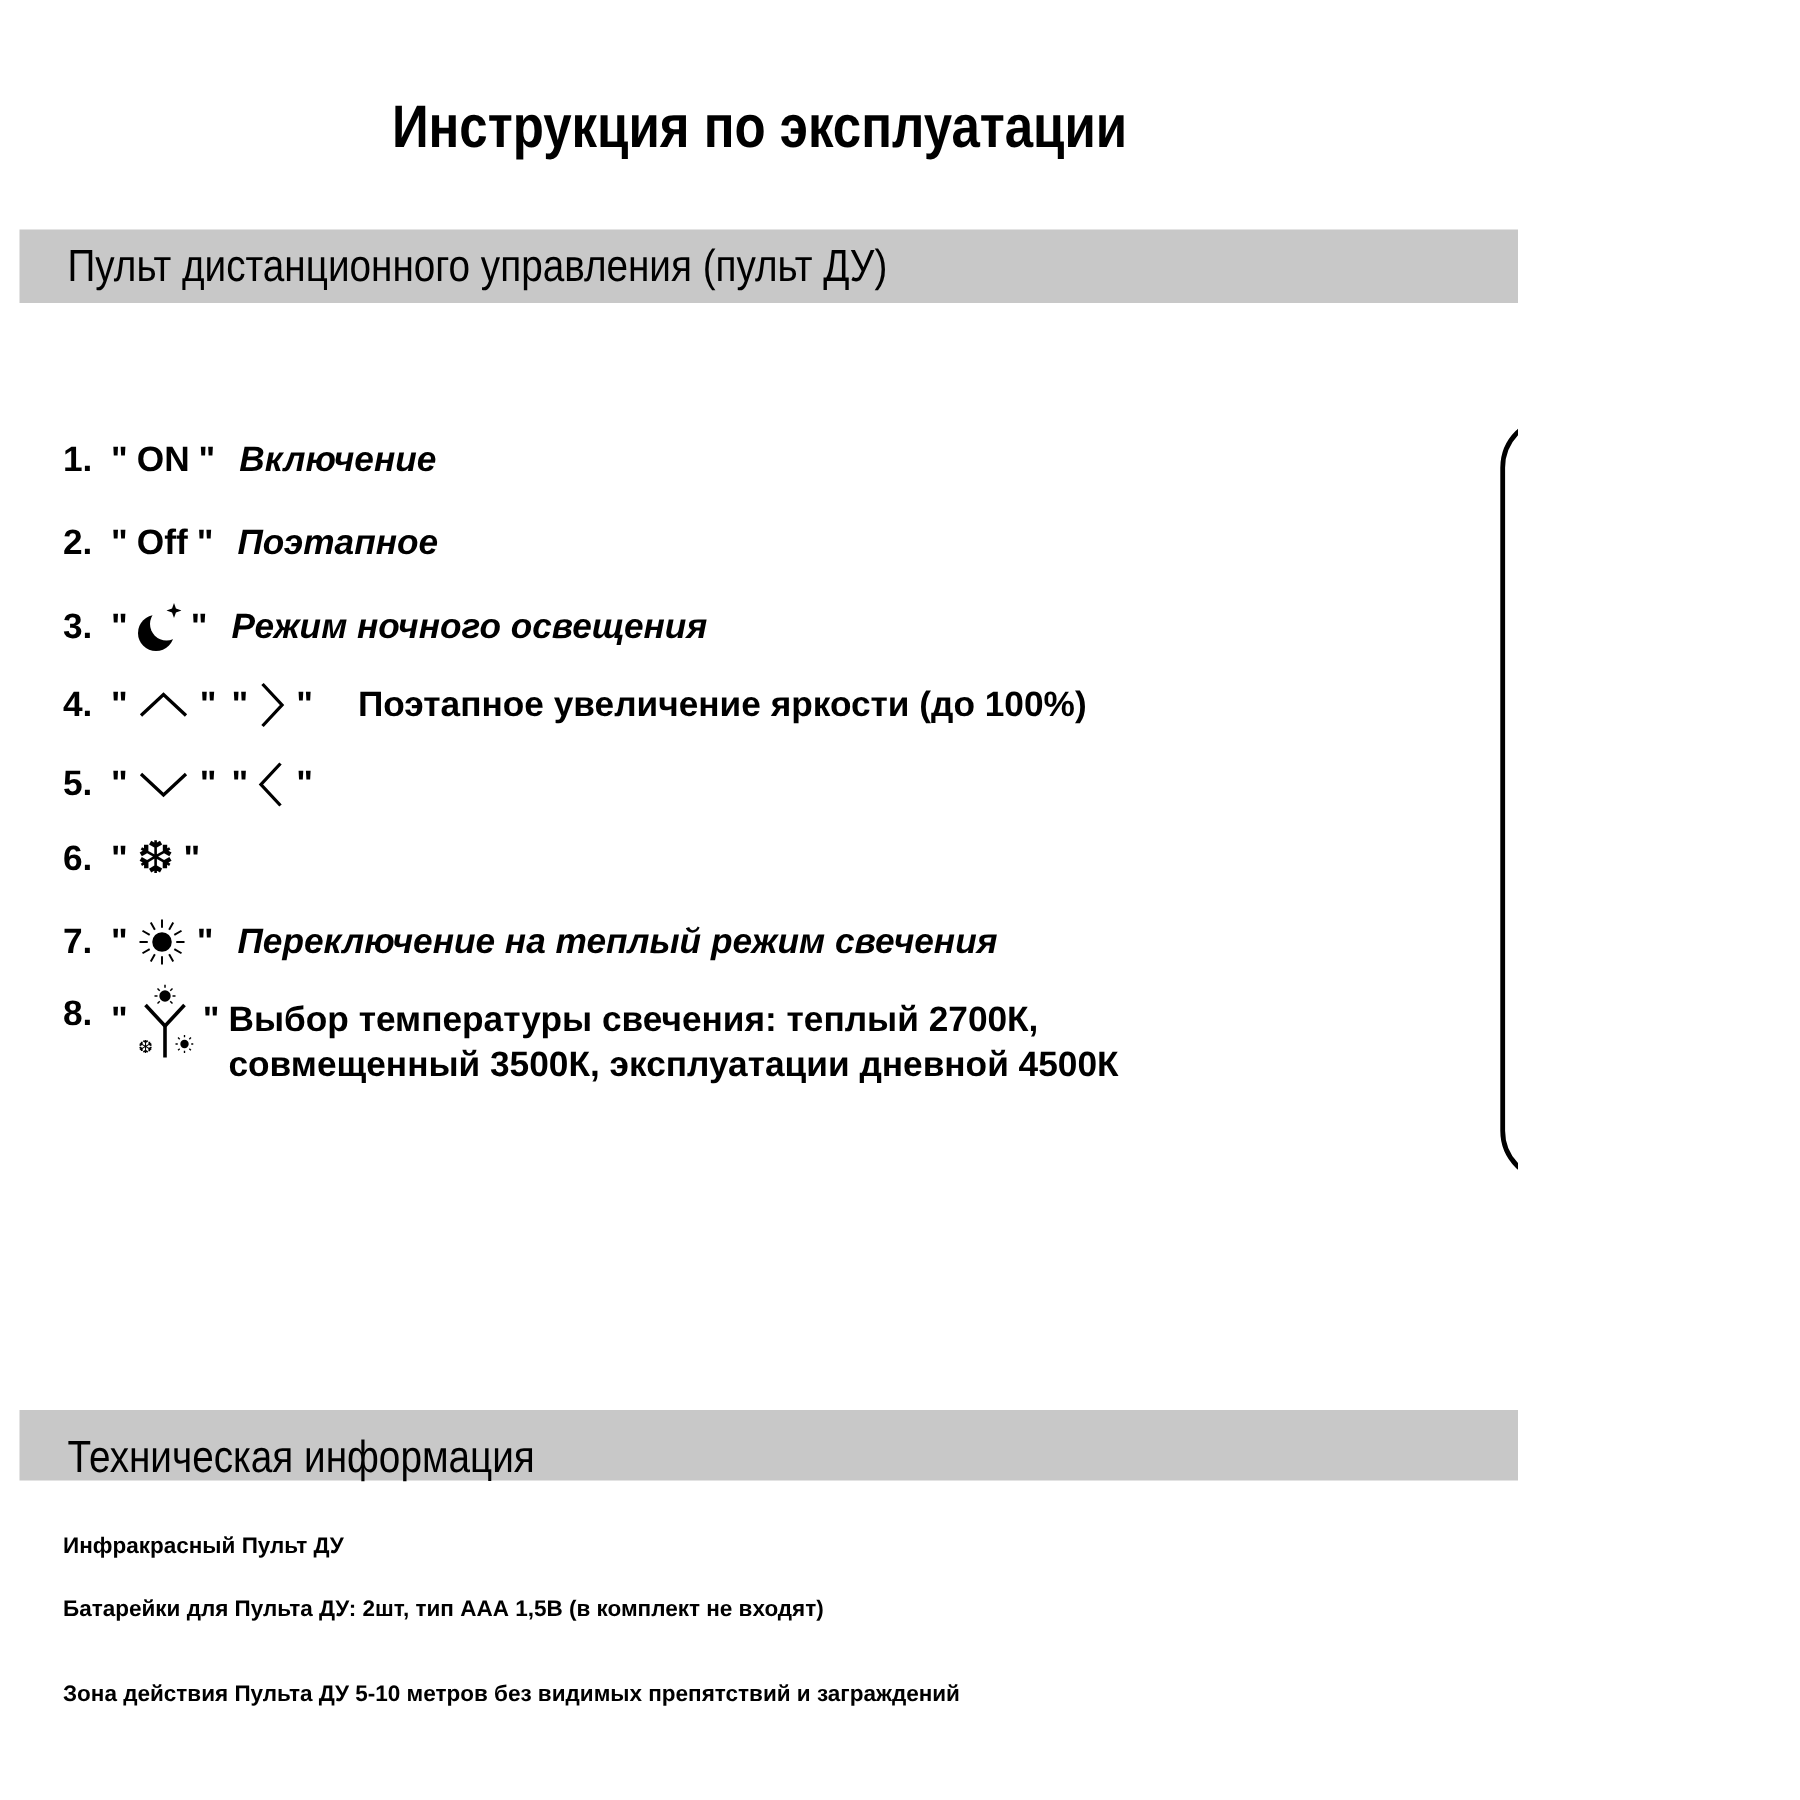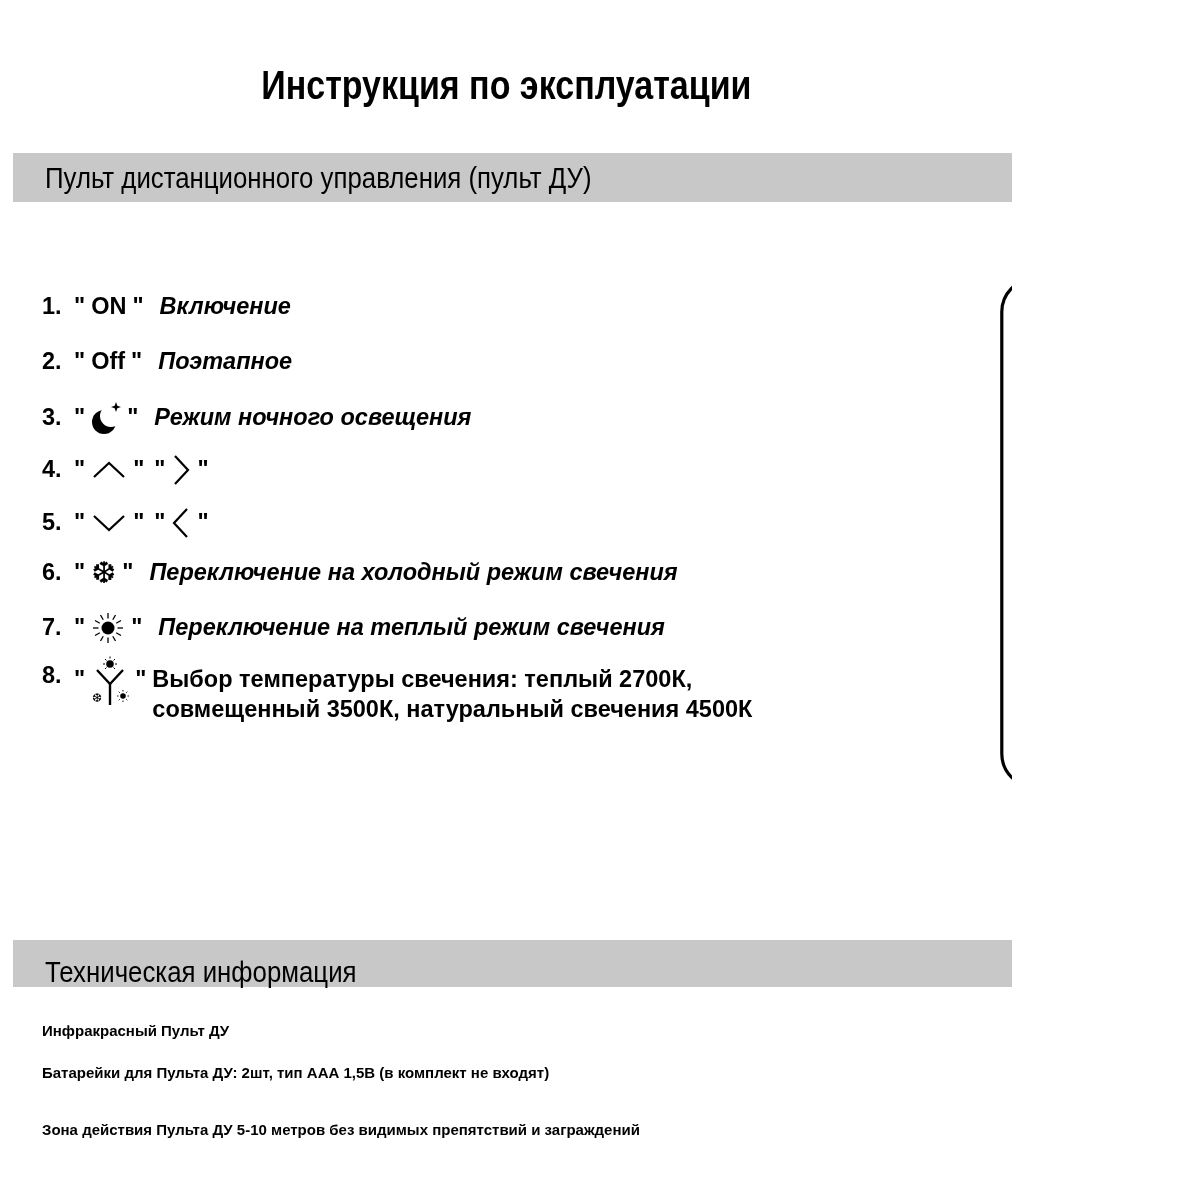--- a/index.html
+++ b/index.html
@@ -87,20 +87,21 @@
     <span class="q">"</span>
     <svg class="icon" width="36" height="20" viewBox="0 0 36 20">
       <polyline points="3,17 18,3 33,17" fill="none" stroke="#000" stroke-width="2.2"></polyline>
     </svg>
     <span class="q">"</span>
     <span class="q qgap">"</span>
     <svg class="icon" width="20" height="34" viewBox="0 0 20 34">
       <polyline points="4,3 17,17 4,31" fill="none" stroke="#000" stroke-width="2.2"></polyline>
     </svg>
     <span class="q">"</span>
+    <span class="desc-far">Поэтапное увеличение яркости (до 100%)</span>
   </div>
 
   <div class="row" style="top:506px">
     <span class="num">5.</span>
     <span class="q">"</span>
     <svg class="icon" width="36" height="20" viewBox="0 0 36 20">
       <polyline points="3,3 18,17 33,3" fill="none" stroke="#000" stroke-width="2.2"></polyline>
     </svg>
     <span class="q">"</span>
     <span class="q qgap">"</span>
@@ -108,21 +109,20 @@
       <polyline points="16,3 3,17 16,31" fill="none" stroke="#000" stroke-width="2.2"></polyline>
     </svg>
     <span class="q">"</span>
   </div>
 
   <div class="row" style="top:556px">
     <span class="num">6.</span>
     <span class="q">"</span>
     <span class="snow">❆</span>
     <span class="q">"</span>
-    <span class="desc">Переключение на холодный режим свечения</span>
   </div>
 
   <div class="row" style="top:611px">
     <span class="num">7.</span>
     <span class="q">"</span>
     <svg class="icon" width="34" height="34" viewBox="0 0 34 34">
       <circle cx="17" cy="17" r="6.5" fill="#000"></circle>
       <g stroke="#000" stroke-width="1.3">
         <line x1="26.5" y1="17" x2="32" y2="17"></line>
           <line x1="25.2" y1="21.75" x2="30" y2="24.5"></line>
@@ -170,21 +170,21 @@
           <line x1="36.5" y1="40" x2="38" y2="40"></line>
         <line x1="28.8" y1="36.8" x2="27.7" y2="35.7"></line>
           <line x1="35.2" y1="36.8" x2="36.3" y2="35.7"></line>
         <line x1="28.8" y1="43.2" x2="27.7" y2="44.2"></line>
           <line x1="35.2" y1="43.2" x2="36.3" y2="44.2"></line>
       </g>
     </svg>
     <span class="q">"</span>
     <span class="desc2">
       <span>Выбор температуры свечения: теплый 2700К,</span>
-      <span>совмещенный 3500К, натуральный свечения 4500К</span>
+      <span>совмещенный 3500К, эксплуатации дневной 4500К</span>
     </span>
   </div>
 
   <svg class="remote" width="143" height="512" viewBox="0 0 143 512">
     <rect x="1.8" y="1.8" width="139.4" height="508" rx="33" fill="#fff" stroke="#000" stroke-width="3.2"></rect>
 
     <g>
       <circle cx="31.5" cy="33.5" r="13.5" fill="none" stroke="#000" stroke-width="2.8"></circle>
       <g>
         <circle cx="29.5" cy="35" r="8" fill="#000"></circle>

